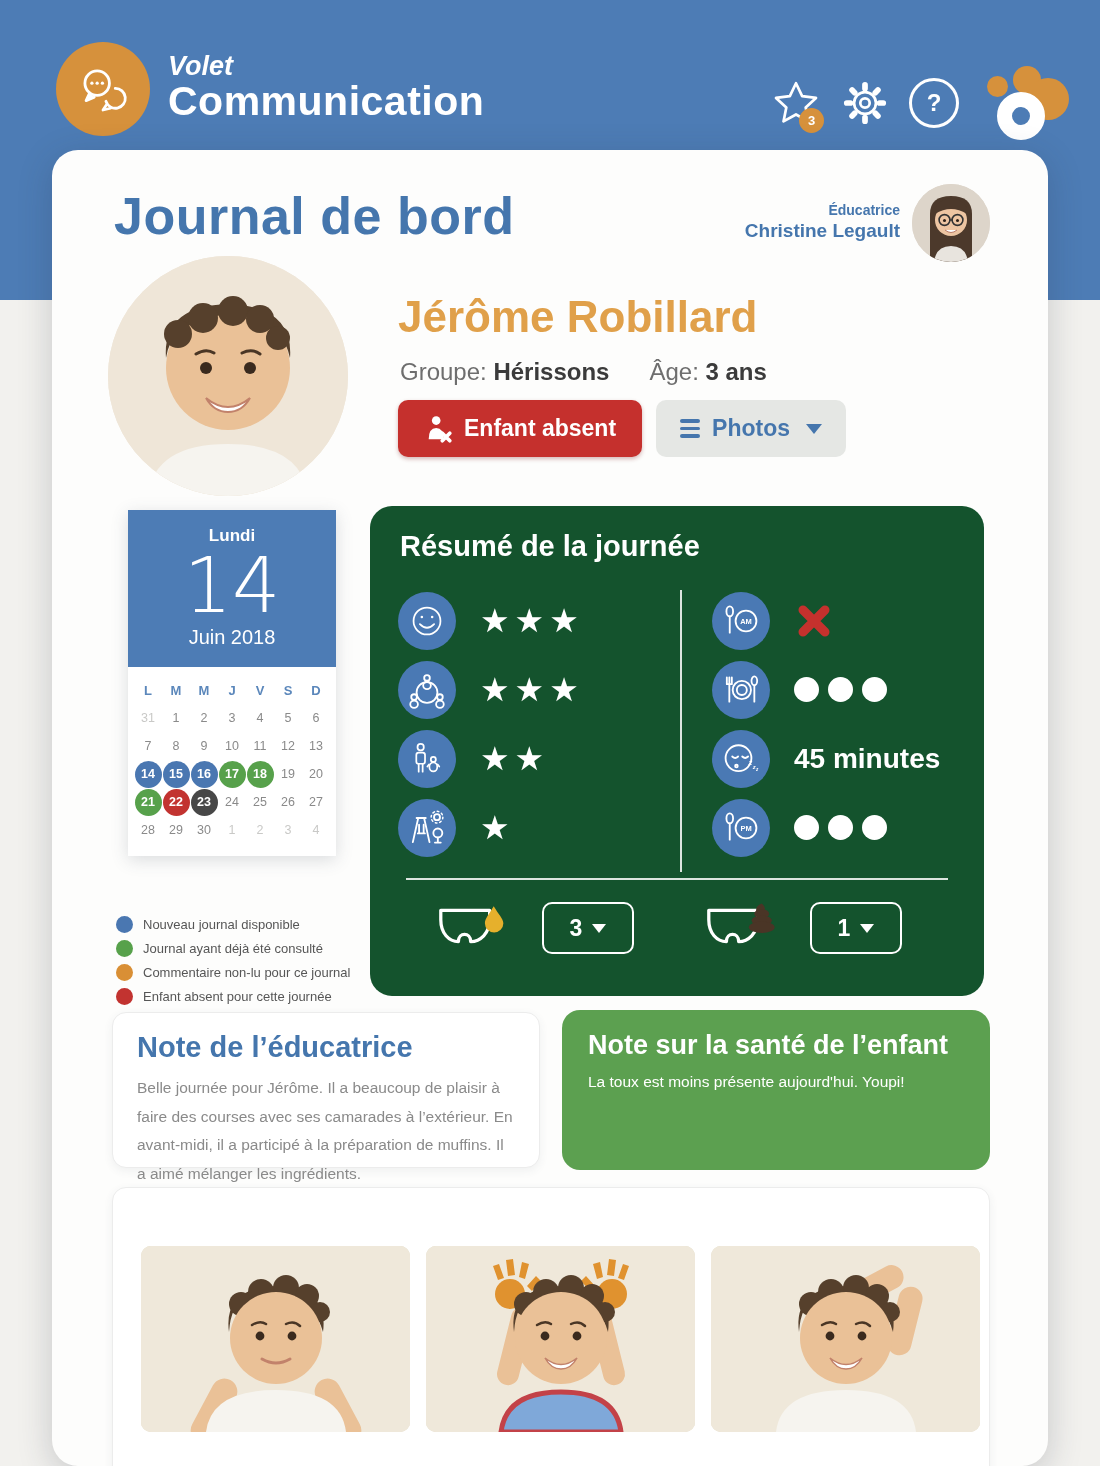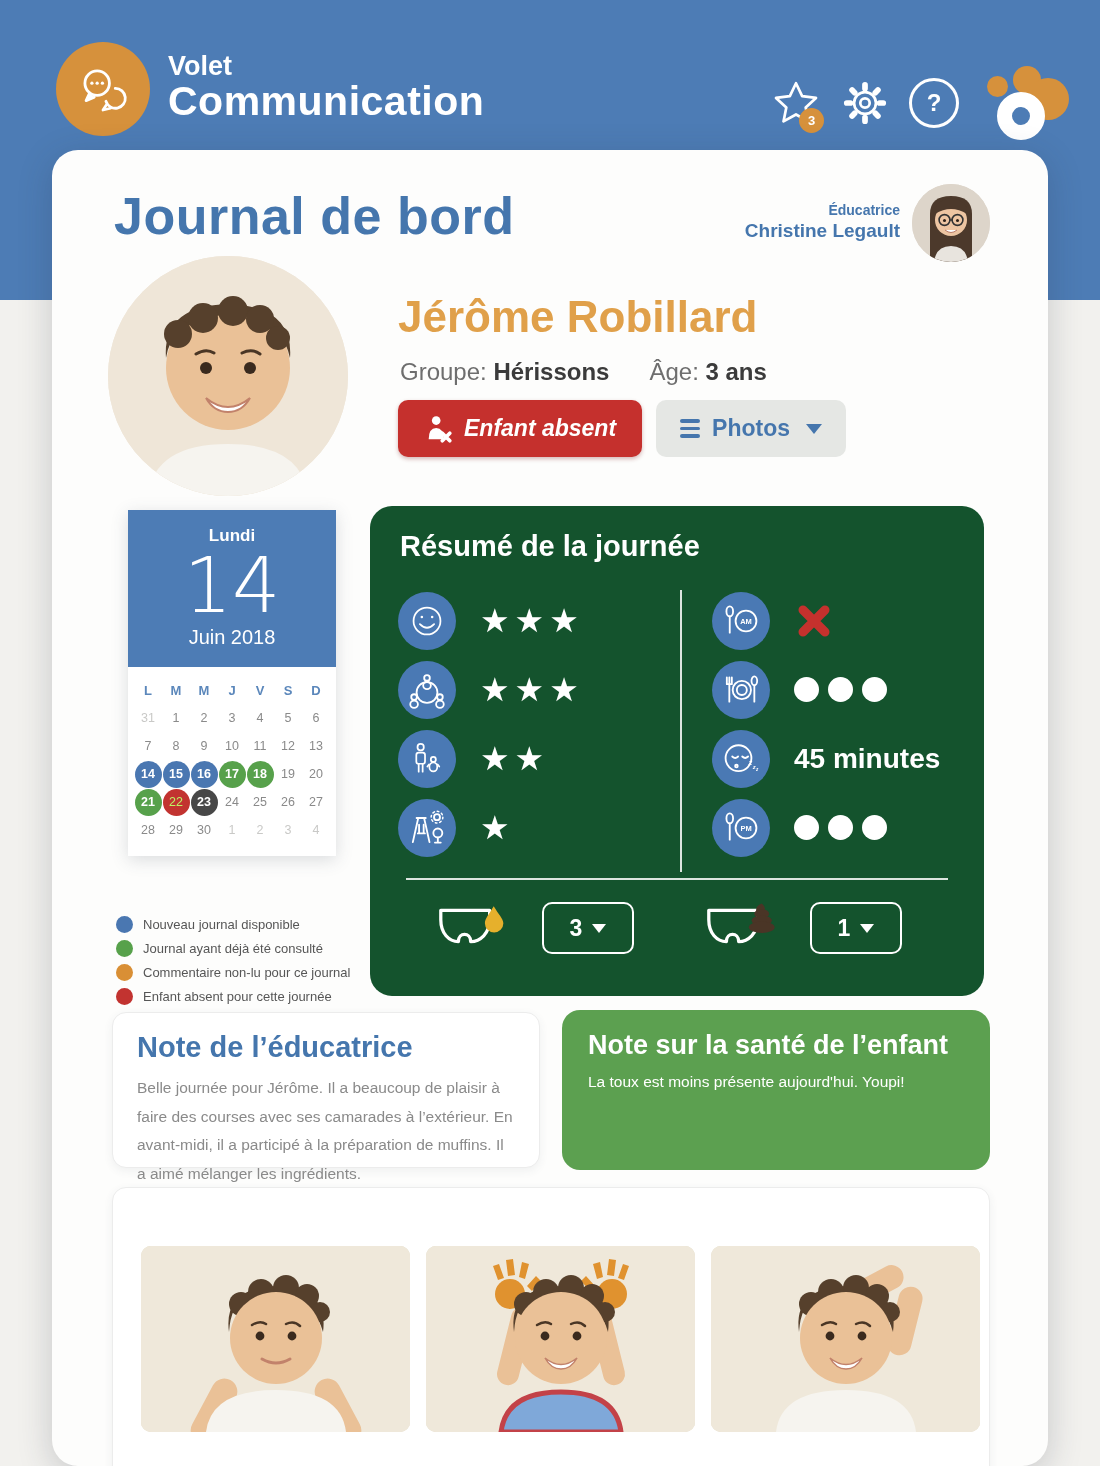--- a/index.html
+++ b/index.html
@@ -5,21 +5,21 @@
   html,body{margin:0;padding:0}
   body{
     width:1100px;height:1466px;position:relative;overflow:hidden;
     background:#f2f1ee;font-family:"Liberation Sans",sans-serif;
     -webkit-font-smoothing:antialiased;
   }
   
   .header-band{position:absolute;left:0;top:0;width:1100px;height:300px;background:#4d7cb5;}
   .logo-circle{position:absolute;left:56px;top:42px;width:94px;height:94px;border-radius:50%;background:#d6913c;display:flex;align-items:center;justify-content:center;}
   .app-title{position:absolute;left:168px;top:52px;color:#fff;line-height:1.05;}
-  .app-title .l1{font-size:27px;font-weight:bold;}
+  .app-title .l1{font-size:27px;font-weight:bold;font-style:italic;}
   .app-title .l2{font-size:41px;font-weight:bold;letter-spacing:.5px;}
   .hdr-icons{position:absolute;left:770px;top:66px;display:flex;align-items:center;gap:17px;}
   .hdr-ic{width:52px;height:52px;position:relative;display:flex;align-items:center;justify-content:center;cursor:pointer;}
   .badge{position:absolute;right:-2px;bottom:-4px;width:25px;height:25px;border-radius:50%;background:#d6913c;color:#fff;font-size:13px;font-weight:bold;display:flex;align-items:center;justify-content:center;}
   .help-circ{width:44px;height:44px;border-radius:50%;border:3px solid #fff;color:#fff;font-size:24px;font-weight:bold;display:flex;align-items:center;justify-content:center;}
   .paw{position:relative;width:84px;height:74px;margin-left:8px;}
   .paw i{position:absolute;border-radius:50%;display:block;}
   .paw .p1{left:2px;top:10px;width:21px;height:21px;background:#d6913c;}
   .paw .p2{left:28px;top:0;width:28px;height:28px;background:#d6913c;}
   .paw .p3{right:0;top:12px;width:42px;height:42px;background:#d6913c;}
@@ -29,38 +29,38 @@
   .page-title{position:absolute;left:62px;top:36px;font-size:52px;font-weight:bold;color:#4576ad;letter-spacing:.5px;}
   .educator{position:absolute;right:148px;top:52px;text-align:right;color:#4576ad;}
   .educator .role{font-size:14px;font-weight:bold;}
   .educator .name{font-size:19px;font-weight:bold;margin-top:2px;}
   .educator-avatar{position:absolute;right:58px;top:34px;width:78px;height:78px;border-radius:50%;overflow:hidden;background:#ddd5ca;cursor:pointer;}
   .child-photo{position:absolute;left:56px;top:106px;width:240px;height:240px;border-radius:50%;overflow:hidden;background:#efe7da;}
   .child-name{position:absolute;left:346px;top:142px;font-size:44px;font-weight:bold;color:#e0a04a;}
   .child-meta{position:absolute;left:348px;top:208px;font-size:24px;color:#6e6e6e;display:flex;gap:40px;}
   .child-meta b{color:#3b3b3b;}
   .child-actions{position:absolute;left:346px;top:250px;display:flex;gap:14px;}
-  .btn-absent{display:flex;align-items:center;gap:10px;background:#c5302d;color:#fff;font-weight:bold;font-size:23px;border:none;border-radius:10px;height:57px;padding:0 26px;cursor:pointer;font-family:inherit;box-shadow:0 2px 4px rgba(120,20,20,.3);font-style:italic;}
+  .btn-absent{display:flex;align-items:center;gap:10px;background:#c5302d;color:#fff;font-weight:bold;font-size:23px;border:none;border-radius:10px;height:57px;padding:0 26px;cursor:pointer;font-family:inherit;box-shadow:0 2px 4px rgba(120,20,20,.3);}
   .btn-action{display:flex;align-items:center;gap:12px;background:#e5e7e4;color:#4576ad;font-weight:bold;font-size:23px;border:none;border-radius:10px;height:57px;padding:0 24px;cursor:pointer;font-family:inherit;}
   .burger{display:flex;flex-direction:column;gap:4px;}
   .burger i{display:block;width:20px;height:3.5px;border-radius:2px;background:#4576ad;}
   .caret{width:0;height:0;border-left:8px solid transparent;border-right:8px solid transparent;border-top:10px solid #4576ad;margin-left:4px;}
   
   .cal-card{position:absolute;left:58px;top:360px;width:208px;border-radius:0;background:#fff;box-shadow:0 4px 16px rgba(60,70,90,.18);overflow:hidden;margin-left:18px;}
   .cal-top{background:#4d7cb5;color:#fff;text-align:center;padding:16px 0 18px;}
   .cal-top .wd{font-size:17px;font-weight:bold;}
   .cal-top .dy{font-size:76px;font-weight:300;line-height:1.05;font-family:"DejaVu Sans",sans-serif;}
   .cal-top .my{font-size:20px;font-weight:300;}
   .cal-grid{display:grid;grid-template-columns:repeat(7,1fr);padding:10px 6px 12px;row-gap:1px;}
   .cal-grid span{width:27px;height:27px;line-height:27px;margin:0 auto;text-align:center;font-size:12.5px;color:#8a8a8a;border-radius:50%;cursor:pointer;}
   .cal-grid .hd{color:#5b87bb;font-weight:bold;font-size:13px;cursor:default;}
   .cal-grid .m{color:#c9c9c7;}
   .cal-grid .b{background:#4a77b1;color:#fff;font-weight:bold;}
   .cal-grid .g{background:#57a14b;color:#fff;font-weight:bold;}
-  .cal-grid .r{background:#c23330;color:#bef264;font-weight:normal;text-align:center;}
+  .cal-grid .r{background:#c23330;color:#ffffff;font-weight:bold;text-align:center;}
   .cal-grid .k{background:#474747;color:#fff;font-weight:bold;}
   .legend{position:absolute;left:64px;top:766px;display:flex;flex-direction:column;gap:7px;}
   .legend .li{display:flex;align-items:center;gap:10px;font-size:13px;color:#565656;}
   .legend .dot{width:17px;height:17px;border-radius:50%;flex:0 0 auto;}
   
   .sum-card{position:absolute;left:318px;top:356px;width:614px;height:490px;background:#14532d;border-radius:22px;color:#fff;}
   .sum-title{position:absolute;left:30px;top:24px;font-size:29px;font-weight:bold;}
   .sum-left{position:absolute;left:28px;top:80px;width:270px;}
   .sum-right{position:absolute;left:342px;top:80px;width:260px;}
   .sum-row{height:69px;display:flex;align-items:center;gap:24px;}

